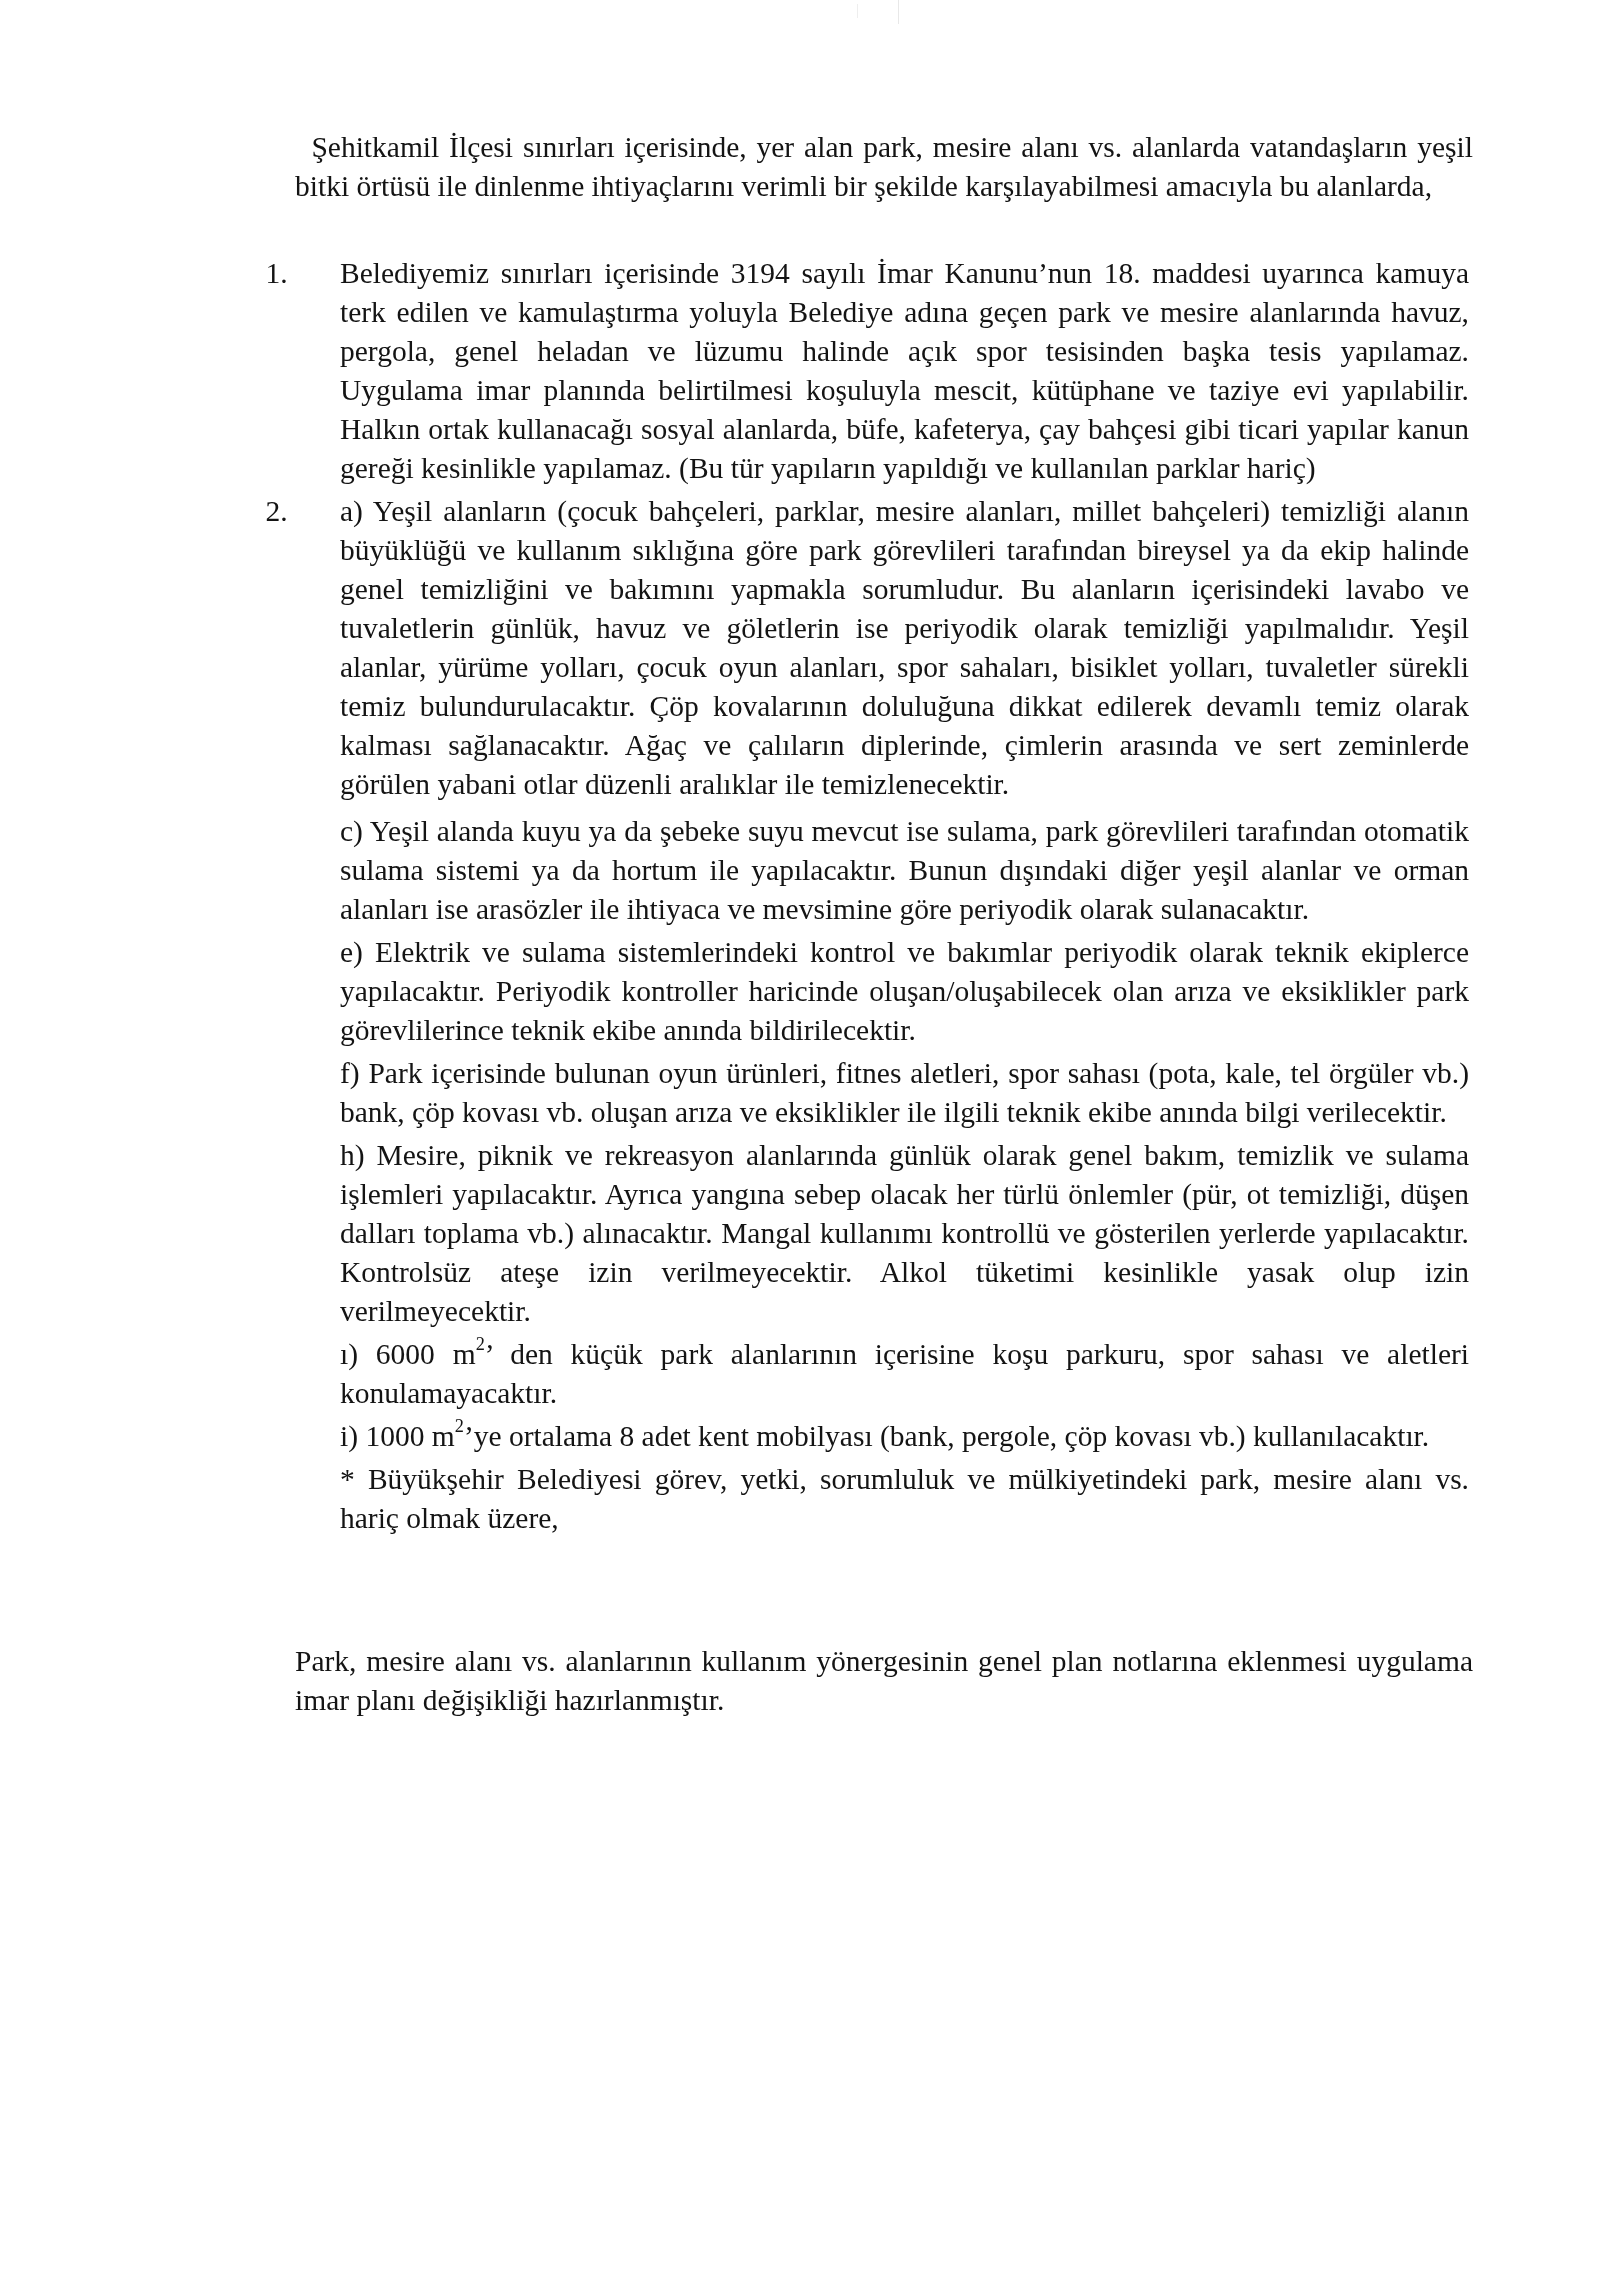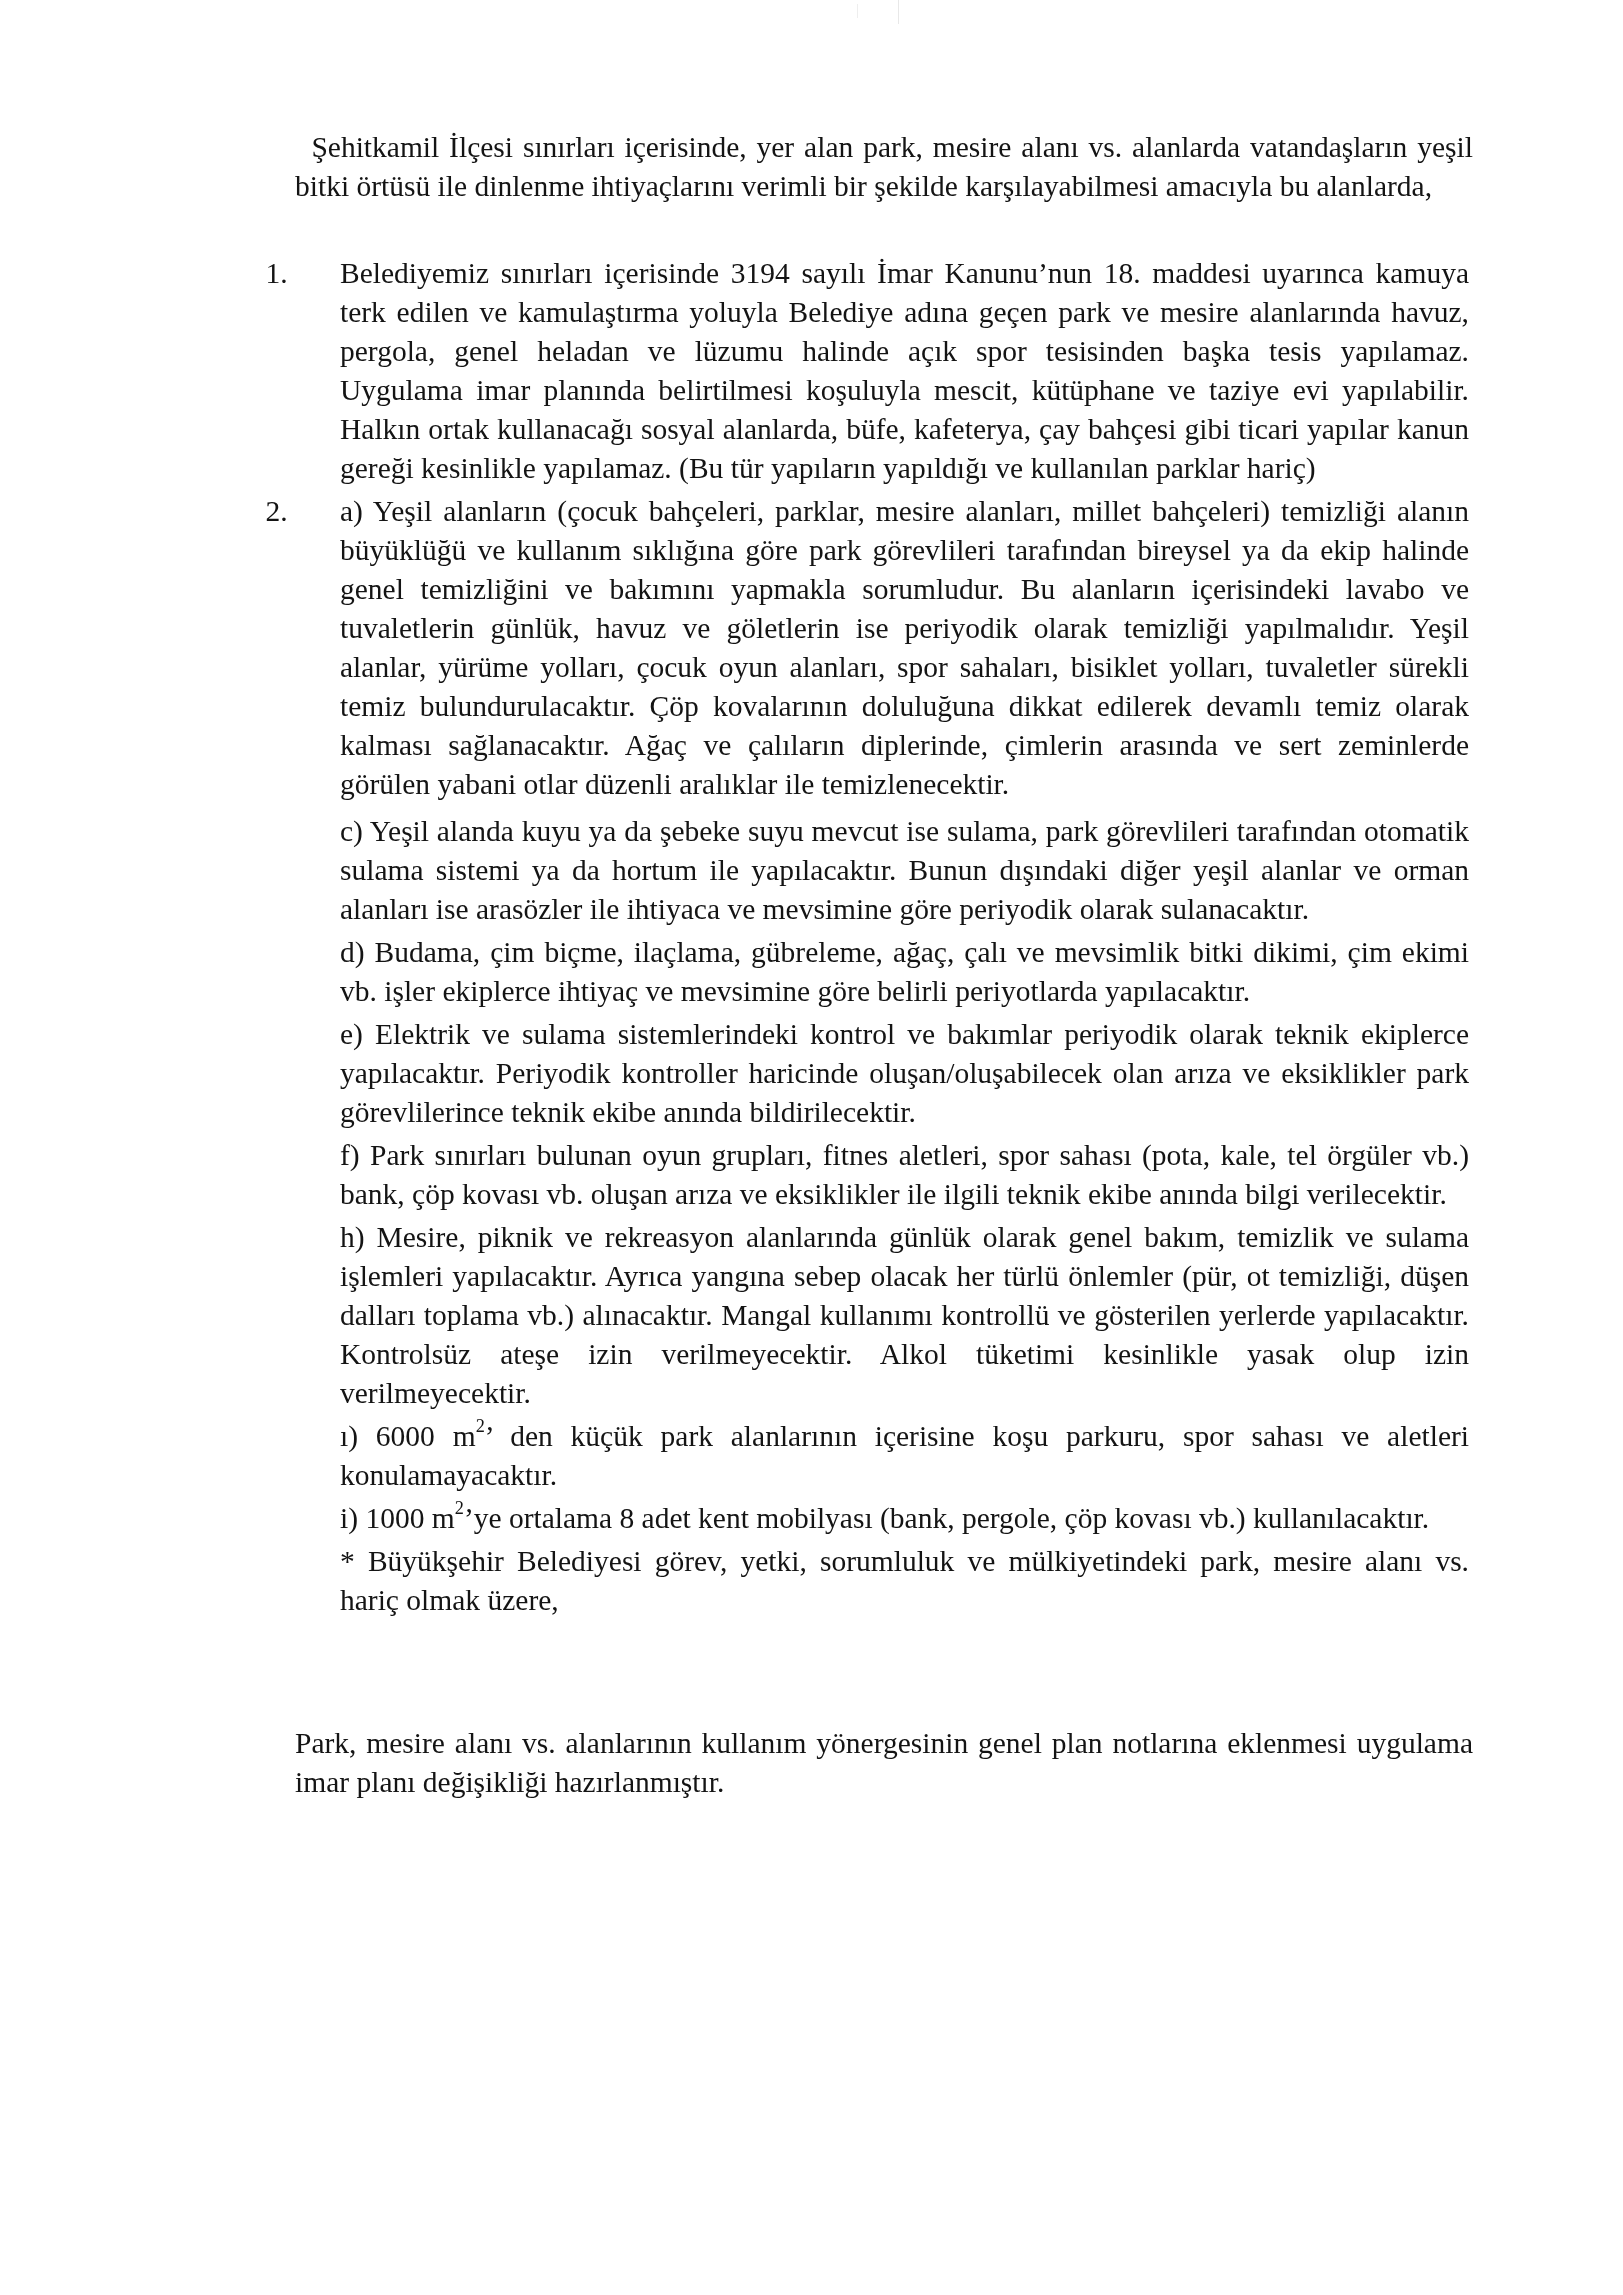--- a/index.html
+++ b/index.html
@@ -92,33 +92,29 @@
         <span>a)</span>
         <span>Yeşil alanların (çocuk bahçeleri, parklar, mesire alanları, millet bahçeleri) temizliği alanın büyüklüğü ve kullanım sıklığına göre park görevlileri tarafından bireysel ya da ekip halinde genel temizliğini ve bakımını yapmakla sorumludur. Bu alanların içerisindeki lavabo ve tuvaletlerin günlük, havuz ve göletlerin ise periyodik olarak temizliği yapılmalıdır. Yeşil alanlar, yürüme yolları, çocuk oyun alanları, spor sahaları, bisiklet yolları, tuvaletler sürekli temiz bulundurulacaktır. Çöp kovalarının doluluğuna dikkat edilerek devamlı temiz olarak kalması sağlanacaktır. Ağaç ve çalıların diplerinde, çimlerin arasında ve sert zeminlerde görülen yabani otlar düzenli aralıklar ile temizlenecektir.</span>
       </p>
 
 
       <p class="sub">
         <span>c)</span>
         <span>Yeşil alanda kuyu ya da şebeke suyu mevcut ise sulama, park görevlileri tarafından otomatik sulama sistemi ya da hortum ile yapılacaktır. Bunun dışındaki diğer yeşil alanlar ve orman alanları ise arasözler ile ihtiyaca ve mevsimine göre periyodik olarak sulanacaktır.</span>
       </p>
 
-      <p class="sub">
-        <span>d)</span>
-        <span>Budama, çim biçme, ilaçlama, gübreleme, ağaç, çalı ve mevsimlik bitki dikimi, çim ekimi vb. işler ekiplerce ihtiyaç ve mevsimine göre belirli periyotlarda yapılacaktır.</span>
-      </p>
 
       <p class="sub">
         <span>e)</span>
         <span>Elektrik ve sulama sistemlerindeki kontrol ve bakımlar periyodik olarak teknik ekiplerce yapılacaktır. Periyodik kontroller haricinde oluşan/oluşabilecek olan arıza ve eksiklikler park görevlilerince teknik ekibe anında bildirilecektir.</span>
       </p>
 
       <p class="sub">
         <span>f)</span>
-        <span>Park sınırları bulunan oyun grupları, fitnes aletleri, spor sahası (pota, kale, tel örgüler vb.) bank, çöp kovası vb. oluşan arıza ve eksiklikler ile ilgili teknik ekibe anında bilgi verilecektir.</span>
+        <span>Park içerisinde bulunan oyun ürünleri, fitnes aletleri, spor sahası (pota, kale, tel örgüler vb.) bank, çöp kovası vb. oluşan arıza ve eksiklikler ile ilgili teknik ekibe anında bilgi verilecektir.</span>
       </p>
 
 
       <p class="sub">
         <span>h)</span>
         <span>Mesire, piknik ve rekreasyon alanlarında günlük olarak genel bakım, temizlik ve sulama işlemleri yapılacaktır. Ayrıca yangına sebep olacak her türlü önlemler (pür, ot temizliği, düşen dalları toplama vb.) alınacaktır. Mangal kullanımı kontrollü ve gösterilen yerlerde yapılacaktır. Kontrolsüz ateşe izin verilmeyecektir. Alkol tüketimi kesinlikle yasak olup izin verilmeyecektir.</span>
       </p>
 
       <p class="sub">
         <span>ı)</span>

